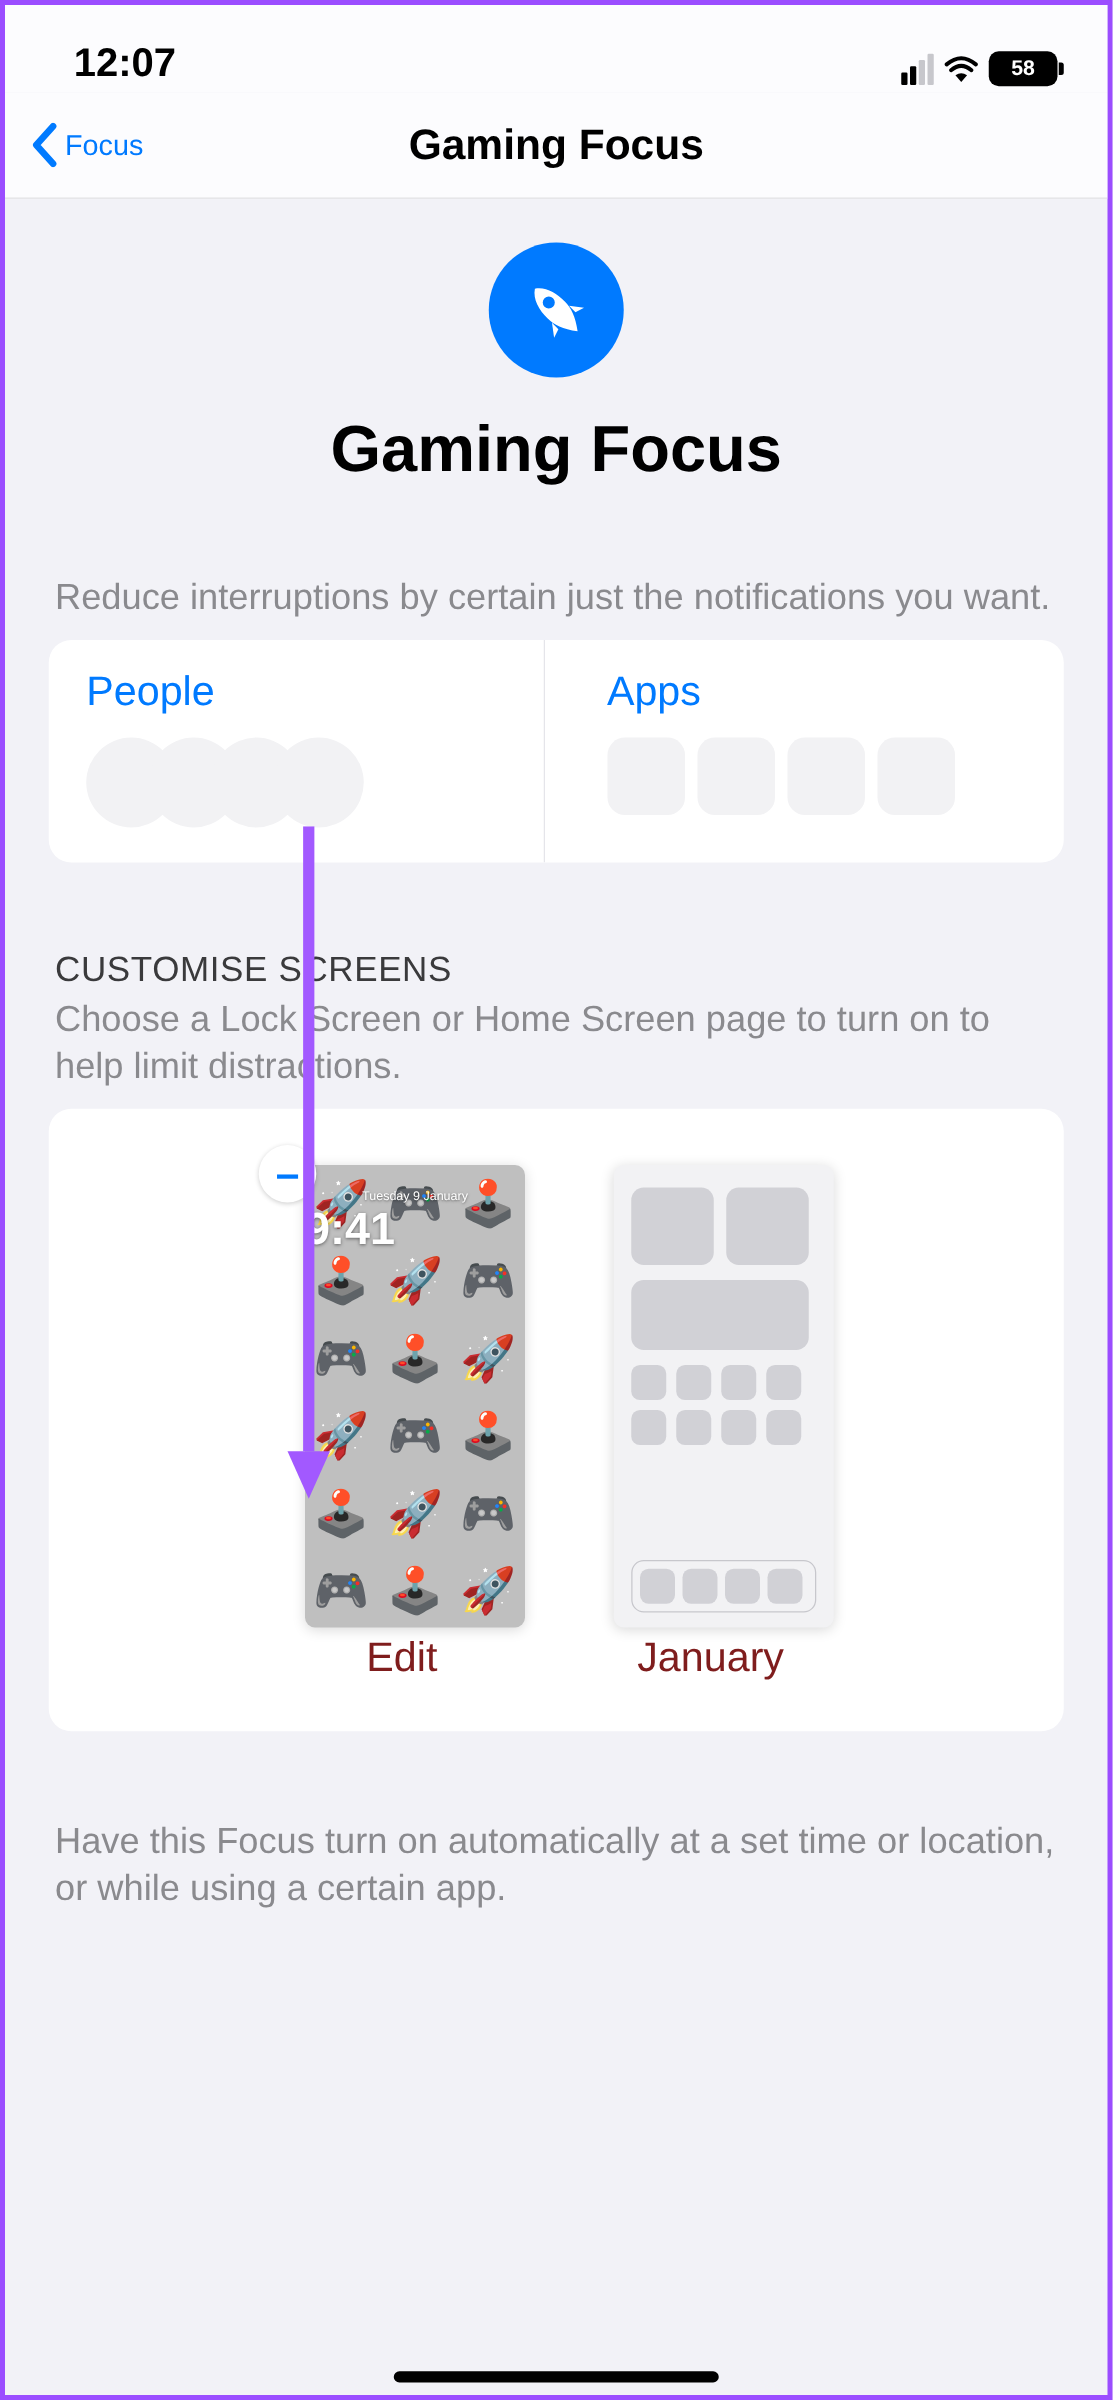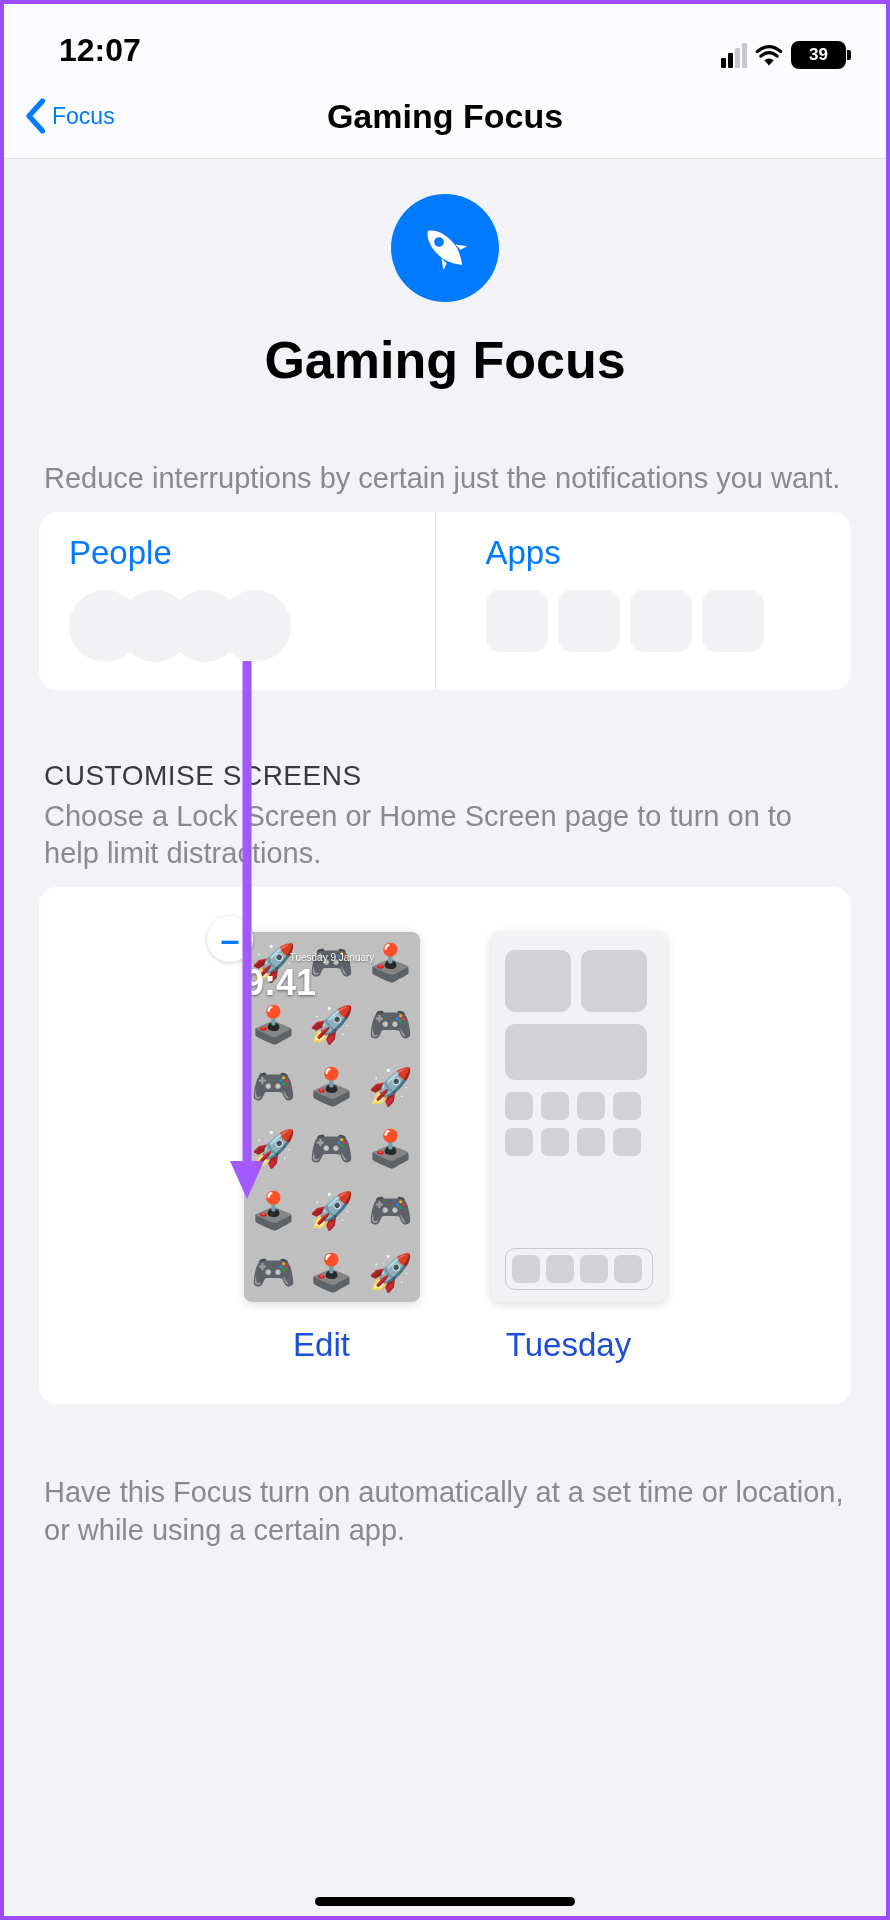--- a/index.html
+++ b/index.html
@@ -81,21 +81,21 @@
     margin-right: -22px;
   }
   .app-squares { display: flex; gap: 10px; }
   .app-sq { width: 62px; height: 62px; border-radius: 14px; background: #f2f2f4; }
   
   .screens-card {
     background: #fff; border-radius: 18px; padding: 45px 50px 40px;
     display: flex; justify-content: center; gap: 50px; margin-bottom: 70px;
   }
   .screen-col { text-align: center; position: relative; }
-  .screen-btn { color: #1d4ed8; font-size: 33px; margin-top: 24px; }
+  .screen-btn { color: #7f1d1d; font-size: 33px; margin-top: 5px; }
   .phone-preview {
     width: 176px; height: 370px; border-radius: 8px; position: relative;
     overflow: hidden; box-shadow: 0 2px 10px rgba(0,0,0,0.15); margin-left: 21px;
   }
   .lock-preview { background: #bfbfbf; }
   .lock-time {
     position: absolute; top: 30px; left: 0; right: 0; text-align: left;
     color: #fff; font-size: 36px; font-weight: 700; z-index: 2;
     text-shadow: 0 1px 3px rgba(0,0,0,0.5);
   }
@@ -145,21 +145,21 @@
       <div class="sbar" style="height:15px"></div>
       <div class="sbar dim" style="height:20px"></div>
       <div class="sbar dim" style="height:25px"></div>
     </div>
     <svg class="wifi-icon" viewBox="0 0 24 18">
       <path d="M12 18 L8 13.5 Q12 10.5 16 13.5 Z" fill="#000"></path>
       <path d="M5 10 Q12 4 19 10" stroke="#000" stroke-width="2.7" fill="none" stroke-linecap="round"></path>
       <path d="M2 6 Q12 -2.5 22 6" stroke="#000" stroke-width="2.7" fill="none" stroke-linecap="round"></path>
     </svg>
     <div class="battery-box">
-      <span>39</span>
+      <span>58</span>
     </div>
   </div>
 </div>
 
 <div class="nav-bar">
   <div class="back-btn">
     <svg class="back-chevron" viewBox="0 0 14 24">
       <path d="M12 2 L3 12 L12 22" stroke="#007aff" stroke-width="3.5" fill="none" stroke-linecap="round" stroke-linejoin="round"></path>
     </svg>
     <span>Focus</span>
@@ -261,21 +261,21 @@
             <div class="hicon"></div>
             <div class="hicon"></div>
         </div>
         <div class="dock">
           <div class="hicon"></div>
             <div class="hicon"></div>
             <div class="hicon"></div>
             <div class="hicon"></div>
         </div>
       </div>
-      <div class="screen-btn">Tuesday</div>
+      <div class="screen-btn">January</div>
     </div>
   </div>
 
   <div class="section-header">
     <div class="section-desc">Have this Focus turn on automatically at a set time or location, or while using a certain app.</div>
   </div>
 </div>
 
 <svg class="arrow" width="40" height="540">
   <line x1="20" y1="0" x2="20" y2="500" stroke="#a259ff" stroke-width="9"></line>

